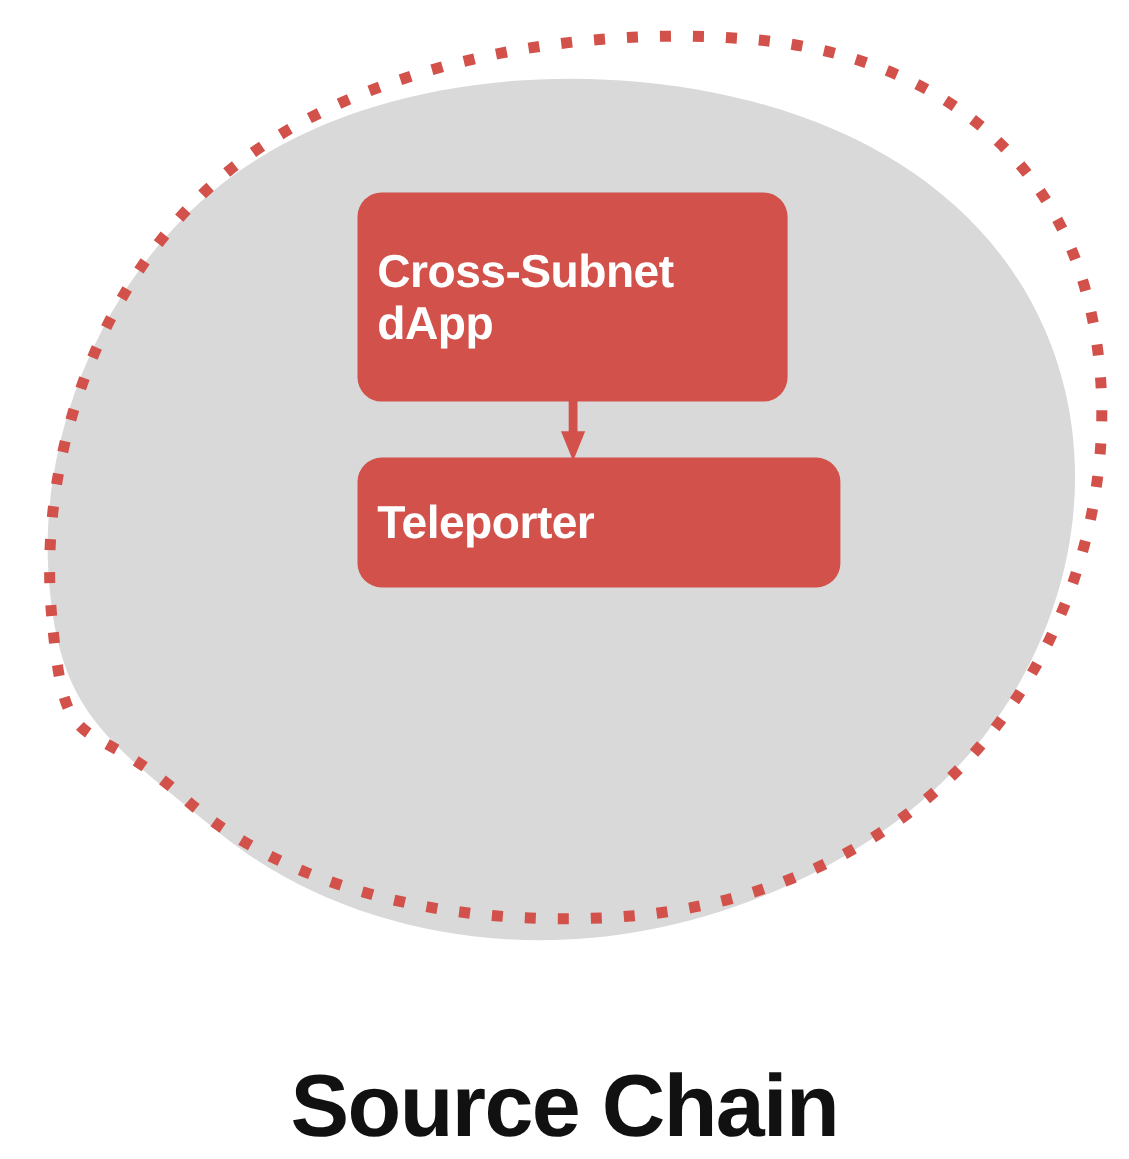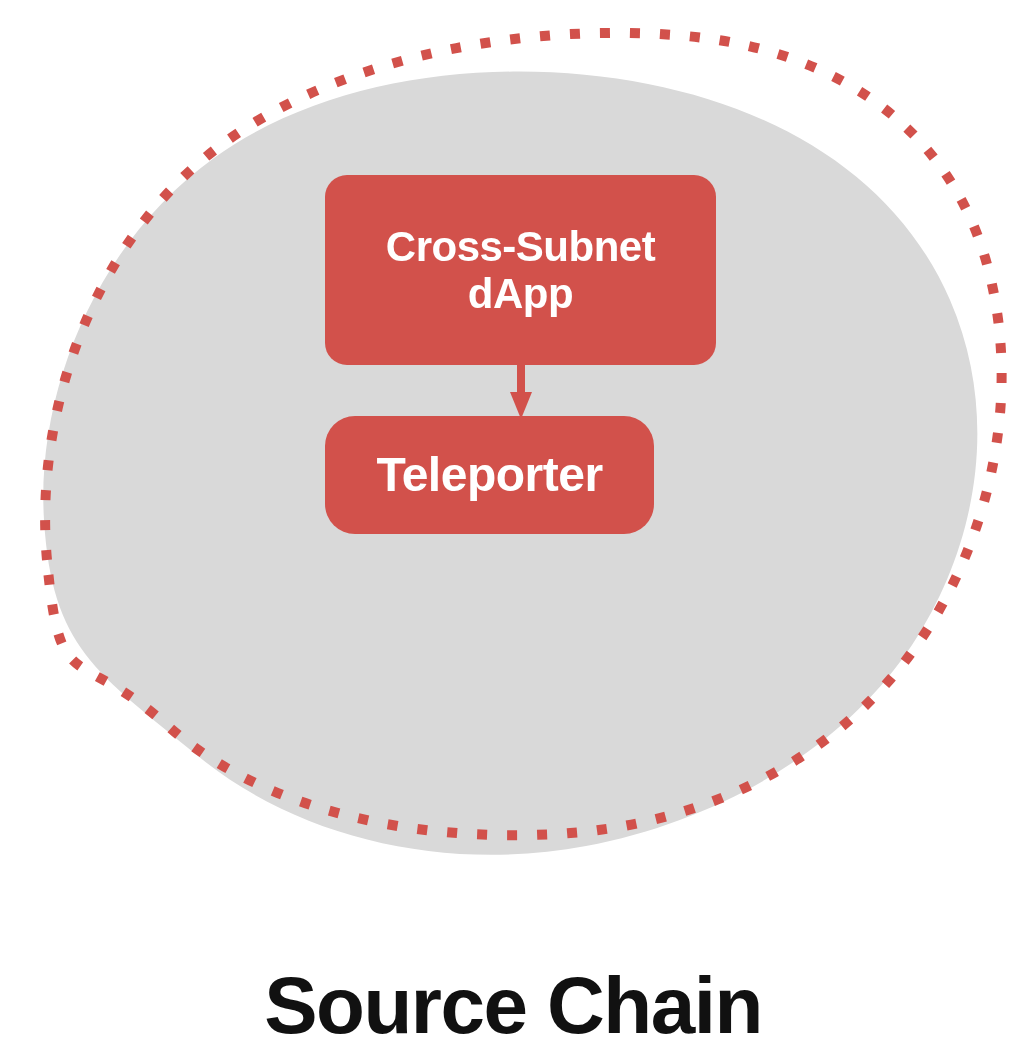--- a/index.html
+++ b/index.html
@@ -28,41 +28,39 @@
     height: 1054px;
   }
   
   .node-box {
     position: absolute;
     box-sizing: border-box;
     border-radius: 22px;
     display: flex;
     align-items: center;
     justify-content: center;
-    text-align: center;
     color: #ffffff;
     font-weight: bold;
     letter-spacing: -0.5px;
     line-height: 1.12;
     padding: 0 18px;
   }
   #node-dapp {
     left: 325px;
     top: 175px;
     width: 391px;
     height: 190px;
     font-size: 42px;
   }
   #node-teleporter {
     left: 325px;
     top: 416px;
-    width: 329px;
+    width: 439px;
     height: 118px;
-    font-size: 48px;
-    border-radius: 30px;
+    font-size: 42px;
   }
   .node-label {
     display: block;
     width: 100%;
     white-space: pre-line;
   }
   
   #arrow-dapp-to-teleporter {
     position: absolute;
     left: 496px;

